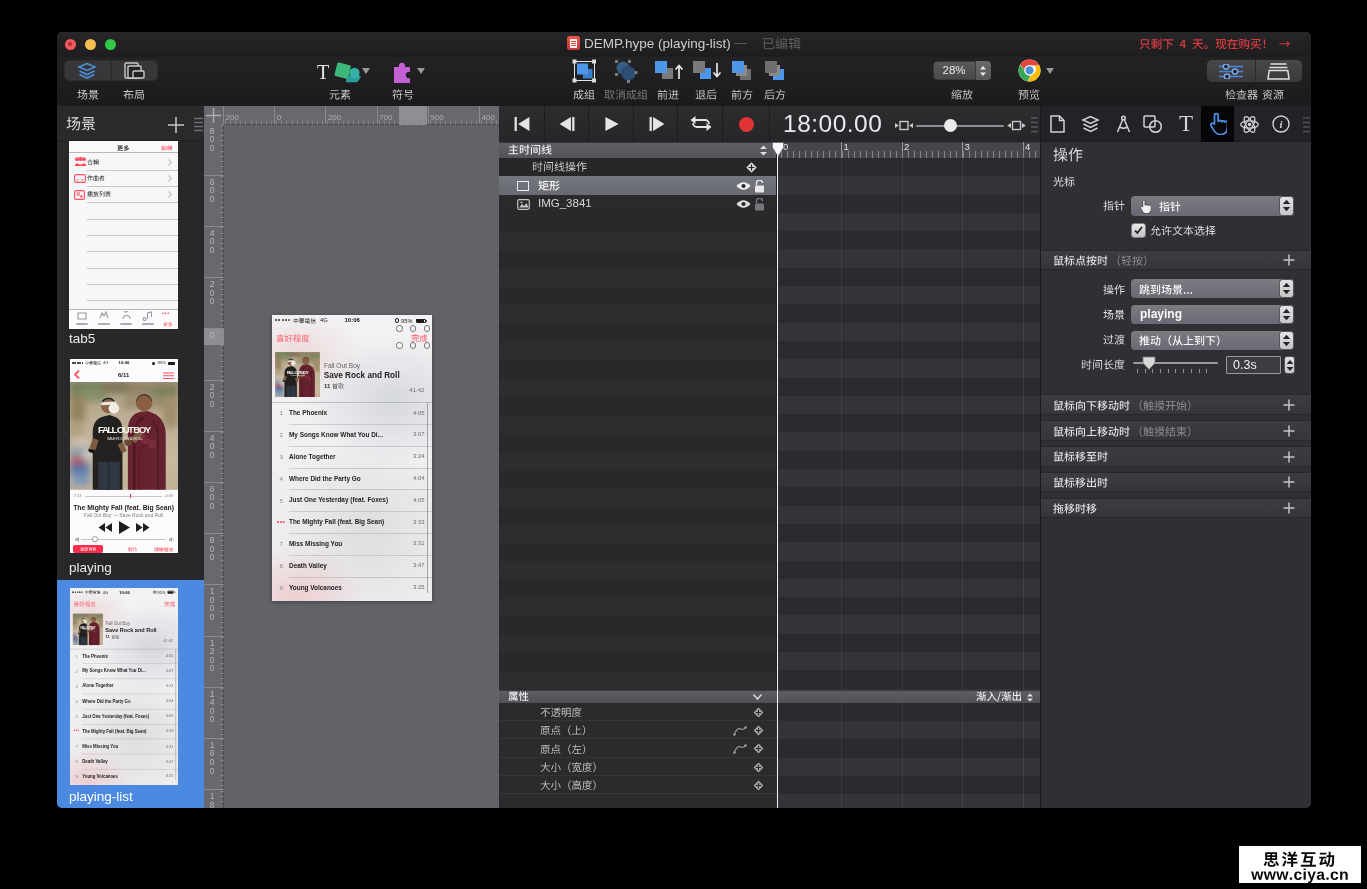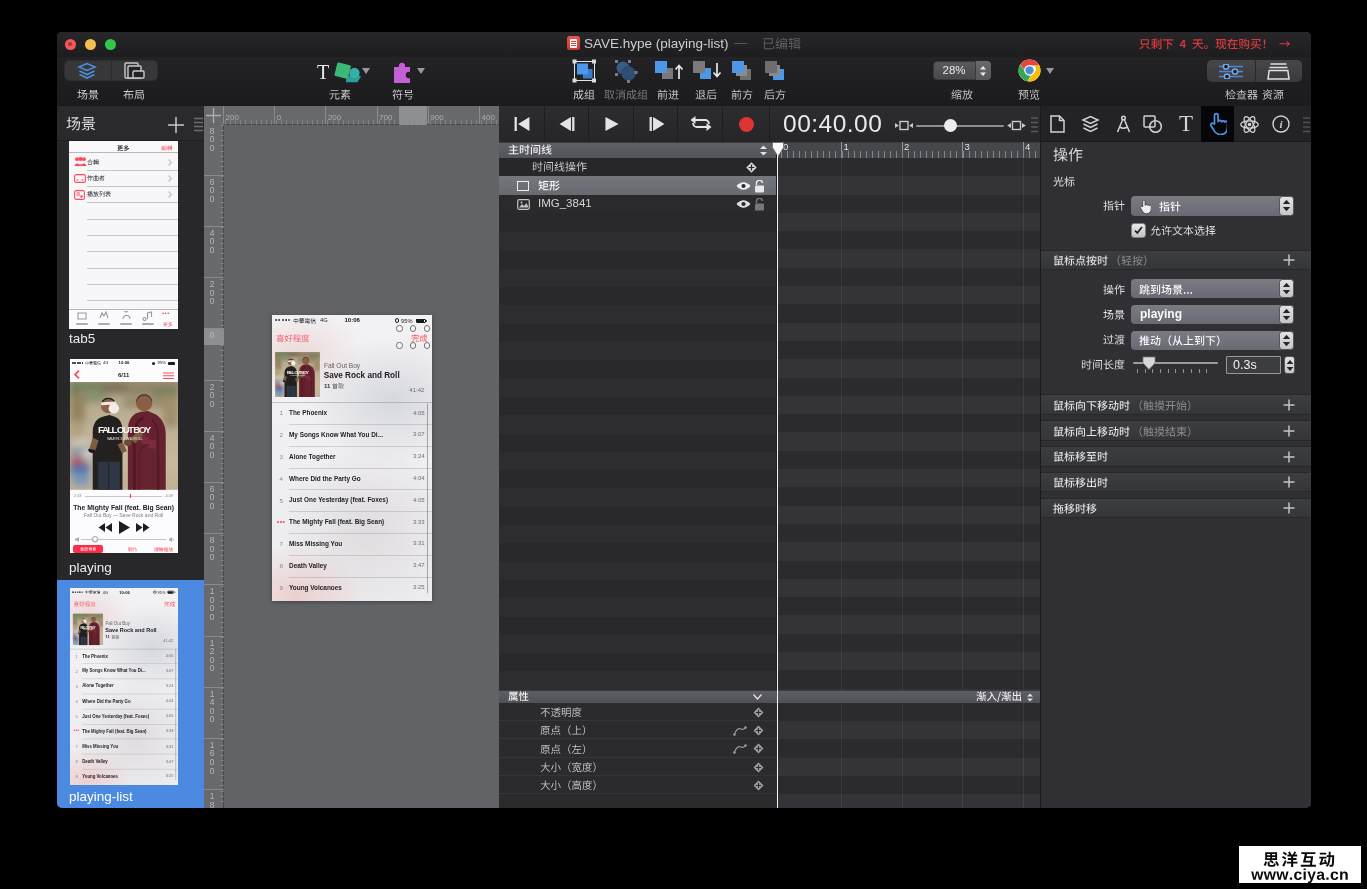--- a/index.html
+++ b/index.html
@@ -10,21 +10,21 @@
       <div style="position:absolute;left:0.0px;top:0.0px;width:1254.0px;height:25.0px;background:linear-gradient(#272729,#1d1d1f);"></div>
       <div style="position:absolute;left:7.5px;top:6.5px;width:11.0px;height:11.0px;background:#f6575b;border-radius:50%;"></div>
       <div style="position:absolute;left:11.2px;top:10.2px;width:3.6px;height:3.6px;background:#a8353a;border-radius:50%;"></div>
       <div style="position:absolute;left:27.5px;top:6.5px;width:11.0px;height:11.0px;background:#f5bf4f;border-radius:50%;"></div>
       <div style="position:absolute;left:47.5px;top:6.5px;width:11.0px;height:11.0px;background:#33c748;border-radius:50%;"></div>
       <div style="position:absolute;left:510.0px;top:4.0px;width:13.0px;height:14.0px;background:linear-gradient(#e8564a,#c03a34);border-radius:2.5px;"></div>
       <div style="position:absolute;left:513.0px;top:6.5px;width:7.0px;height:9.0px;background:#f6f6f8;border-radius:1px;"></div>
       <div style="position:absolute;left:514.2px;top:8.5px;width:4.6px;height:1.0px;background:#d04a40;"></div>
       <div style="position:absolute;left:514.2px;top:10.5px;width:4.6px;height:1.0px;background:#d04a40;"></div>
       <div style="position:absolute;left:514.2px;top:12.5px;width:4.6px;height:1.0px;background:#d04a40;"></div>
-      <div style="position:absolute;left:527.0px;top:3.9px;font:400 13.5px 'Liberation Sans', sans-serif;color:#cdcdcf;white-space:nowrap;line-height:15.5px;">SAVE.hype (playing-list)</div>
+      <div style="position:absolute;left:527.0px;top:3.9px;font:400 13.5px 'Liberation Sans', sans-serif;color:#cdcdcf;white-space:nowrap;line-height:15.5px;">DEMP.hype (playing-list)</div>
       <div style="position:absolute;left:677.0px;top:3.9px;font:400 13.0px 'Liberation Sans', sans-serif;color:#5f5f61;white-space:nowrap;line-height:14.9px;">—</div>
       <div style="position:absolute;left:705.0px;top:4.6px;width:39.0px;height:13.8px;">
         <svg width="39.0" height="13.8" viewBox="0 -11.44 39.0 13.78">
           <path d="M1.2 -10.1V-9.1H9.7V-5.7H2.9V-7.9H1.9V-1.3C1.9 0.3 2.6 0.7 4.7 0.7C5.2 0.7 9.0 0.7 9.6 0.7C11.7 0.7 12.1 -0.0 12.4 -2.4C12.1 -2.5 11.6 -2.7 11.4 -2.8C11.2 -0.7 11.0 -0.3 9.6 -0.3C8.7 -0.3 5.3 -0.3 4.6 -0.3C3.2 -0.3 2.9 -0.5 2.9 -1.3V-4.8H9.7V-4.1H10.7V-10.1Z M13.5 -0.7 13.8 0.2C14.8 -0.2 16.2 -0.8 17.5 -1.3L17.3 -2.1C15.9 -1.6 14.5 -1.0 13.5 -0.7ZM13.8 -5.5C14.0 -5.6 14.3 -5.7 15.7 -5.8C15.2 -5.0 14.7 -4.4 14.5 -4.1C14.1 -3.6 13.9 -3.3 13.6 -3.2C13.7 -3.0 13.8 -2.5 13.9 -2.4C14.1 -2.5 14.5 -2.7 17.4 -3.3C17.4 -3.5 17.3 -3.9 17.3 -4.1L15.2 -3.7C16.1 -4.9 17.0 -6.3 17.7 -7.8L16.9 -8.2C16.7 -7.7 16.4 -7.2 16.2 -6.7L14.7 -6.6C15.5 -7.7 16.2 -9.2 16.7 -10.6L15.8 -10.9C15.3 -9.3 14.5 -7.6 14.2 -7.2C13.9 -6.8 13.7 -6.4 13.5 -6.4C13.6 -6.1 13.7 -5.7 13.8 -5.5ZM21.1 -4.5V-2.6H20.0V-4.5ZM21.8 -4.5H22.7V-2.6H21.8ZM19.3 -5.4V0.9H20.0V-1.9H21.1V0.6H21.8V-1.9H22.7V0.6H23.4V-1.9H24.3V0.1C24.3 0.2 24.3 0.2 24.2 0.2C24.1 0.2 23.9 0.2 23.6 0.2C23.7 0.4 23.8 0.7 23.8 0.9C24.3 0.9 24.6 0.9 24.8 0.8C25.0 0.7 25.1 0.5 25.1 0.1V-5.4L24.3 -5.4ZM23.4 -4.5H24.3V-2.6H23.4ZM20.9 -10.7C21.1 -10.4 21.3 -9.9 21.4 -9.5H18.4V-6.7C18.4 -4.7 18.3 -1.8 17.1 0.3C17.3 0.4 17.7 0.7 17.8 0.8C19.0 -1.3 19.3 -4.4 19.3 -6.5H25.0V-9.5H22.5C22.3 -9.9 22.1 -10.5 21.8 -11.0ZM19.3 -8.7H24.0V-7.3H19.3Z M33.2 -9.8H36.6V-8.4H33.2ZM32.3 -10.5V-7.7H37.6V-10.5ZM27.1 -4.3C27.2 -4.4 27.5 -4.5 28.0 -4.5H29.2V-2.6L26.5 -2.2L26.7 -1.2L29.2 -1.7V1.0H30.1V-1.9L31.6 -2.2L31.5 -3.0L30.1 -2.8V-4.5H31.3V-5.4H30.1V-7.4H29.2V-5.4H27.9C28.3 -6.3 28.7 -7.3 29.0 -8.4H31.4V-9.4H29.2C29.3 -9.8 29.4 -10.3 29.5 -10.7L28.5 -10.9C28.5 -10.4 28.4 -9.9 28.3 -9.4H26.6V-8.4H28.0C27.8 -7.4 27.5 -6.6 27.4 -6.2C27.1 -5.7 27.0 -5.2 26.8 -5.2C26.9 -4.9 27.0 -4.5 27.1 -4.3ZM36.6 -6.1V-5.0H33.3V-6.1ZM31.2 -1.0 31.4 -0.1 36.6 -0.5V1.0H37.5V-0.6L38.5 -0.7L38.5 -1.5L37.5 -1.4V-6.1H38.4V-7.0H31.5V-6.1H32.4V-1.1ZM36.6 -4.3V-3.1H33.3V-4.3ZM36.6 -2.4V-1.4L33.3 -1.1V-2.4Z" fill="#5f5f61"></path>
         </svg>
       </div>
       <div style="position:absolute;left:1082.4px;top:6.3px;width:151.6px;height:12.3px;">
         <svg width="151.6" height="12.3" viewBox="0 -10.21 151.6 12.30">
           <path d="M6.8 -2.0C7.9 -1.1 9.3 0.1 10.0 1.0L11.0 0.3C10.3 -0.5 8.8 -1.8 7.7 -2.6ZM3.8 -2.6C3.1 -1.6 1.8 -0.5 0.6 0.2C0.8 0.4 1.2 0.8 1.4 1.0C2.7 0.2 4.1 -1.0 5.0 -2.1ZM2.9 -7.9H8.7V-4.6H2.9ZM1.8 -8.9V-3.5H9.8V-8.9Z M19.4 -8.4V-1.9H20.4V-8.4ZM21.3 -9.7V-0.3C21.3 -0.2 21.2 -0.1 21.0 -0.1C20.9 -0.1 20.2 -0.1 19.6 -0.1C19.8 0.2 19.9 0.6 20.0 0.9C20.9 1.0 21.5 0.9 21.9 0.7C22.2 0.6 22.4 0.3 22.4 -0.3V-9.7ZM12.2 -3.7 12.4 -3.0 13.7 -3.3V-2.7H14.5V-6.3H13.7V-5.6H12.4V-4.8H13.7V-4.1ZM17.8 -9.8C16.6 -9.4 14.3 -9.2 12.5 -9.0C12.6 -8.8 12.7 -8.4 12.8 -8.2C13.5 -8.2 14.3 -8.3 15.1 -8.3V-7.5H12.2V-6.6H15.1V-3.2C14.3 -2.1 13.1 -0.9 12.0 -0.2C12.3 -0.0 12.6 0.3 12.8 0.6C13.5 0.0 14.4 -0.8 15.1 -1.7V0.9H16.1V-1.9C16.9 -1.3 17.8 -0.6 18.3 -0.2L18.8 -1.1C18.4 -1.4 16.9 -2.4 16.1 -2.9V-6.6H19.0V-7.5H16.1V-8.5C17.0 -8.6 17.9 -8.7 18.5 -9.0ZM16.7 -6.3V-3.7C16.7 -3.0 16.8 -2.7 17.5 -2.7C17.6 -2.7 18.1 -2.7 18.2 -2.7C18.7 -2.7 19.0 -3.0 19.0 -3.9C18.8 -4.0 18.5 -4.1 18.3 -4.2C18.3 -3.5 18.3 -3.4 18.1 -3.4C18.0 -3.4 17.7 -3.4 17.6 -3.4C17.5 -3.4 17.5 -3.5 17.5 -3.7V-4.5C17.9 -4.7 18.5 -4.9 18.9 -5.2L18.3 -5.8C18.1 -5.6 17.8 -5.4 17.5 -5.2V-6.3Z M23.8 -8.9V-7.8H28.2V1.0H29.3V-4.9C30.6 -4.2 32.1 -3.3 32.8 -2.7L33.6 -3.7C32.7 -4.4 30.9 -5.4 29.5 -6.1L29.3 -5.8V-7.8H34.2V-8.9Z M44.5 0.0H45.8V-2.3H46.9V-3.3H45.8V-8.5H44.2L40.8 -3.2V-2.3H44.5ZM44.5 -3.3H42.2L43.9 -5.9C44.1 -6.3 44.3 -6.8 44.5 -7.2H44.6C44.6 -6.8 44.5 -6.0 44.5 -5.6Z M53.8 -5.4V-4.3H57.9C57.4 -2.7 56.3 -1.1 53.4 0.0C53.7 0.2 54.0 0.7 54.1 0.9C56.9 -0.2 58.2 -1.8 58.8 -3.4C59.8 -1.3 61.3 0.2 63.5 0.9C63.7 0.6 64.0 0.2 64.3 -0.1C62.0 -0.7 60.4 -2.2 59.6 -4.3H63.9V-5.4H59.3C59.3 -5.8 59.3 -6.2 59.3 -6.5V-7.8H63.4V-9.0H54.2V-7.8H58.2V-6.5C58.2 -6.2 58.1 -5.8 58.1 -5.4Z M66.9 -2.9C65.9 -2.9 65.0 -2.0 65.0 -1.0C65.0 -0.0 65.9 0.8 66.9 0.8C67.9 0.8 68.7 -0.0 68.7 -1.0C68.7 -2.0 67.9 -2.9 66.9 -2.9ZM66.9 0.1C66.2 0.1 65.7 -0.4 65.7 -1.0C65.7 -1.6 66.2 -2.1 66.9 -2.1C67.5 -2.1 68.0 -1.6 68.0 -1.0C68.0 -0.4 67.5 0.1 66.9 0.1Z M81.2 -9.2V-3.1H82.2V-8.3H85.5V-3.1H86.6V-9.2ZM76.6 -1.3 76.8 -0.2C78.0 -0.6 79.5 -1.0 80.9 -1.4L80.8 -2.4L79.3 -2.0V-4.7H80.5V-5.7H79.3V-8.0H80.7V-9.1H76.8V-8.0H78.3V-5.7H77.0V-4.7H78.3V-1.7C77.7 -1.5 77.1 -1.4 76.6 -1.3ZM83.3 -7.4V-5.4C83.3 -3.5 83.0 -1.3 80.0 0.2C80.2 0.4 80.6 0.8 80.7 1.0C82.4 0.1 83.3 -1.1 83.8 -2.3V-0.4C83.8 0.5 84.2 0.7 85.0 0.7H86.0C87.1 0.7 87.3 0.2 87.4 -1.6C87.1 -1.7 86.8 -1.8 86.5 -2.0C86.5 -0.4 86.4 -0.1 86.0 -0.1H85.2C84.9 -0.1 84.8 -0.2 84.8 -0.5V-3.2H84.1C84.3 -3.9 84.4 -4.7 84.4 -5.3V-7.4Z M92.2 -9.8C92.1 -9.2 91.9 -8.7 91.7 -8.1H88.5V-7.0H91.2C90.5 -5.6 89.5 -4.3 88.2 -3.4C88.4 -3.2 88.6 -2.7 88.7 -2.4C89.2 -2.7 89.6 -3.0 89.9 -3.4V0.9H91.0V-4.7C91.6 -5.4 92.0 -6.2 92.4 -7.0H98.7V-8.1H92.9C93.1 -8.5 93.2 -9.0 93.4 -9.5ZM94.7 -6.5V-4.4H92.2V-3.4H94.7V-0.3H91.7V0.7H98.7V-0.3H95.8V-3.4H98.3V-4.4H95.8V-6.5Z M101.8 -7.3V-4.3C101.8 -2.8 101.7 -0.9 99.8 0.3C100.0 0.4 100.3 0.7 100.4 0.9C102.4 -0.4 102.7 -2.6 102.7 -4.3V-7.3ZM102.4 -1.3C103.0 -0.6 103.7 0.2 104.0 0.8L104.8 0.2C104.4 -0.3 103.7 -1.2 103.1 -1.8ZM105.9 -9.8C105.6 -8.4 105.0 -6.9 104.2 -6.0V-9.1H100.3V-2.1H101.1V-8.1H103.4V-2.1H104.2V-5.9C104.5 -5.7 104.9 -5.4 105.1 -5.2C105.4 -5.7 105.8 -6.3 106.1 -7.0H109.2C109.1 -2.4 109.0 -0.7 108.7 -0.3C108.6 -0.1 108.4 -0.1 108.2 -0.1C108.0 -0.1 107.5 -0.1 106.8 -0.2C107.0 0.2 107.2 0.6 107.2 0.9C107.8 1.0 108.3 1.0 108.7 0.9C109.1 0.9 109.4 0.8 109.6 0.4C110.0 -0.2 110.2 -2.0 110.3 -7.5C110.3 -7.6 110.3 -8.0 110.3 -8.0H106.5C106.7 -8.5 106.8 -9.0 107.0 -9.6ZM107.2 -4.4C107.3 -3.9 107.5 -3.5 107.6 -3.0L106.0 -2.7C106.5 -3.6 106.9 -4.8 107.2 -5.9L106.2 -6.2C105.9 -4.9 105.4 -3.4 105.2 -3.1C105.1 -2.7 104.9 -2.4 104.7 -2.4C104.9 -2.1 105.0 -1.6 105.1 -1.4C105.3 -1.6 105.7 -1.7 107.9 -2.2C107.9 -1.9 108.0 -1.7 108.0 -1.5L108.8 -1.8C108.7 -2.5 108.3 -3.7 107.9 -4.6Z M117.1 -1.2C118.7 -0.6 120.2 0.3 121.2 1.0L121.9 0.1C120.9 -0.6 119.2 -1.4 117.7 -2.0ZM113.5 -6.8C114.2 -6.4 115.3 -5.9 115.7 -5.5L116.4 -6.3C115.9 -6.7 114.8 -7.2 114.1 -7.5ZM112.2 -5.1C112.9 -4.8 113.9 -4.3 114.4 -3.9L115.0 -4.7C114.5 -5.1 113.5 -5.6 112.8 -5.9ZM111.8 -3.6V-2.6H116.2C115.6 -1.3 114.2 -0.4 111.5 0.1C111.8 0.3 112.0 0.7 112.1 1.0C115.3 0.3 116.7 -0.8 117.4 -2.6H121.9V-3.6H117.7C117.9 -4.7 118.0 -6.0 118.0 -7.5H116.9C116.9 -5.9 116.8 -4.7 116.6 -3.6ZM120.9 -9.1 120.7 -9.1H112.3V-8.1H120.4C120.1 -7.5 119.8 -6.9 119.5 -6.5L120.4 -6.1C120.9 -6.8 121.5 -7.9 121.9 -8.8L121.1 -9.2Z M125.0 -2.9H126.0L126.3 -7.1L126.3 -8.7H124.7L124.8 -7.1ZM125.5 0.1C126.0 0.1 126.4 -0.3 126.4 -0.8C126.4 -1.3 126.0 -1.7 125.5 -1.7C125.0 -1.7 124.6 -1.3 124.6 -0.8C124.6 -0.3 125.0 0.1 125.5 0.1Z M149.1 -4.9H140.5V-3.9H149.1C148.5 -3.5 147.8 -2.8 147.4 -2.2L148.2 -1.7C149.0 -2.7 150.2 -3.7 151.2 -4.4C150.2 -5.1 149.0 -6.1 148.2 -7.1L147.4 -6.7C147.8 -6.0 148.5 -5.3 149.1 -4.9Z" fill="#dd3a40"></path>
         </svg>
@@ -893,21 +893,21 @@
 <g fill="none" stroke="#e4e4e6" stroke-width="1.8">
           <path d="M4 5 H15 a4 4 0 0 1 4 4"></path>
           <path d="M18 12 H7 a4 4 0 0 1 -4 -4"></path>
         </g>
 <g fill="#e4e4e6">
           <path d="M5.5 1 L0.5 5 L5.5 9 Z"></path>
           <path d="M16.5 8 L21.5 12 L16.5 16 Z"></path>
         </g>
       </svg>
       <div style="position:absolute;left:682.0px;top:84.5px;width:15.0px;height:15.0px;background:#e03434;border-radius:50%;"></div>
-      <div style="position:absolute;left:726.0px;top:78.2px;font:400 24.5px 'Liberation Sans', sans-serif;color:#e6e9ee;white-space:nowrap;line-height:28.2px;letter-spacing:0.5px;">00:40.00</div>
+      <div style="position:absolute;left:726.0px;top:78.2px;font:400 24.5px 'Liberation Sans', sans-serif;color:#e6e9ee;white-space:nowrap;line-height:28.2px;letter-spacing:0.5px;">18:00.00</div>
       <svg class="abs" style="left:838px;top:87px" width="18" height="13" viewBox="0 0 18 13">
 <rect x="5" y="2.5" width="8" height="8" fill="none" stroke="#c8c8ca" stroke-width="1.4"></rect>
 <path d="M0 4 V9 L3.8 6.5 Z M18 4 V9 L14.2 6.5 Z" fill="#c8c8ca"></path>
       </svg>
       <div style="position:absolute;left:859.0px;top:92.5px;width:88.0px;height:2.0px;background:#8e8e92;border-radius:1px;"></div>
       <div style="position:absolute;left:886.5px;top:86.5px;width:13.5px;height:13.5px;background:#ececee;border-radius:50%;"></div>
       <svg class="abs" style="left:950px;top:87px" width="19" height="13" viewBox="0 0 19 13">
 <rect x="5.5" y="2.5" width="8" height="8" fill="none" stroke="#c8c8ca" stroke-width="1.4"></rect>
 <path d="M4 4 V9 L0.2 6.5 Z M15 4 V9 L18.8 6.5 Z" fill="#c8c8ca"></path>
       </svg>

